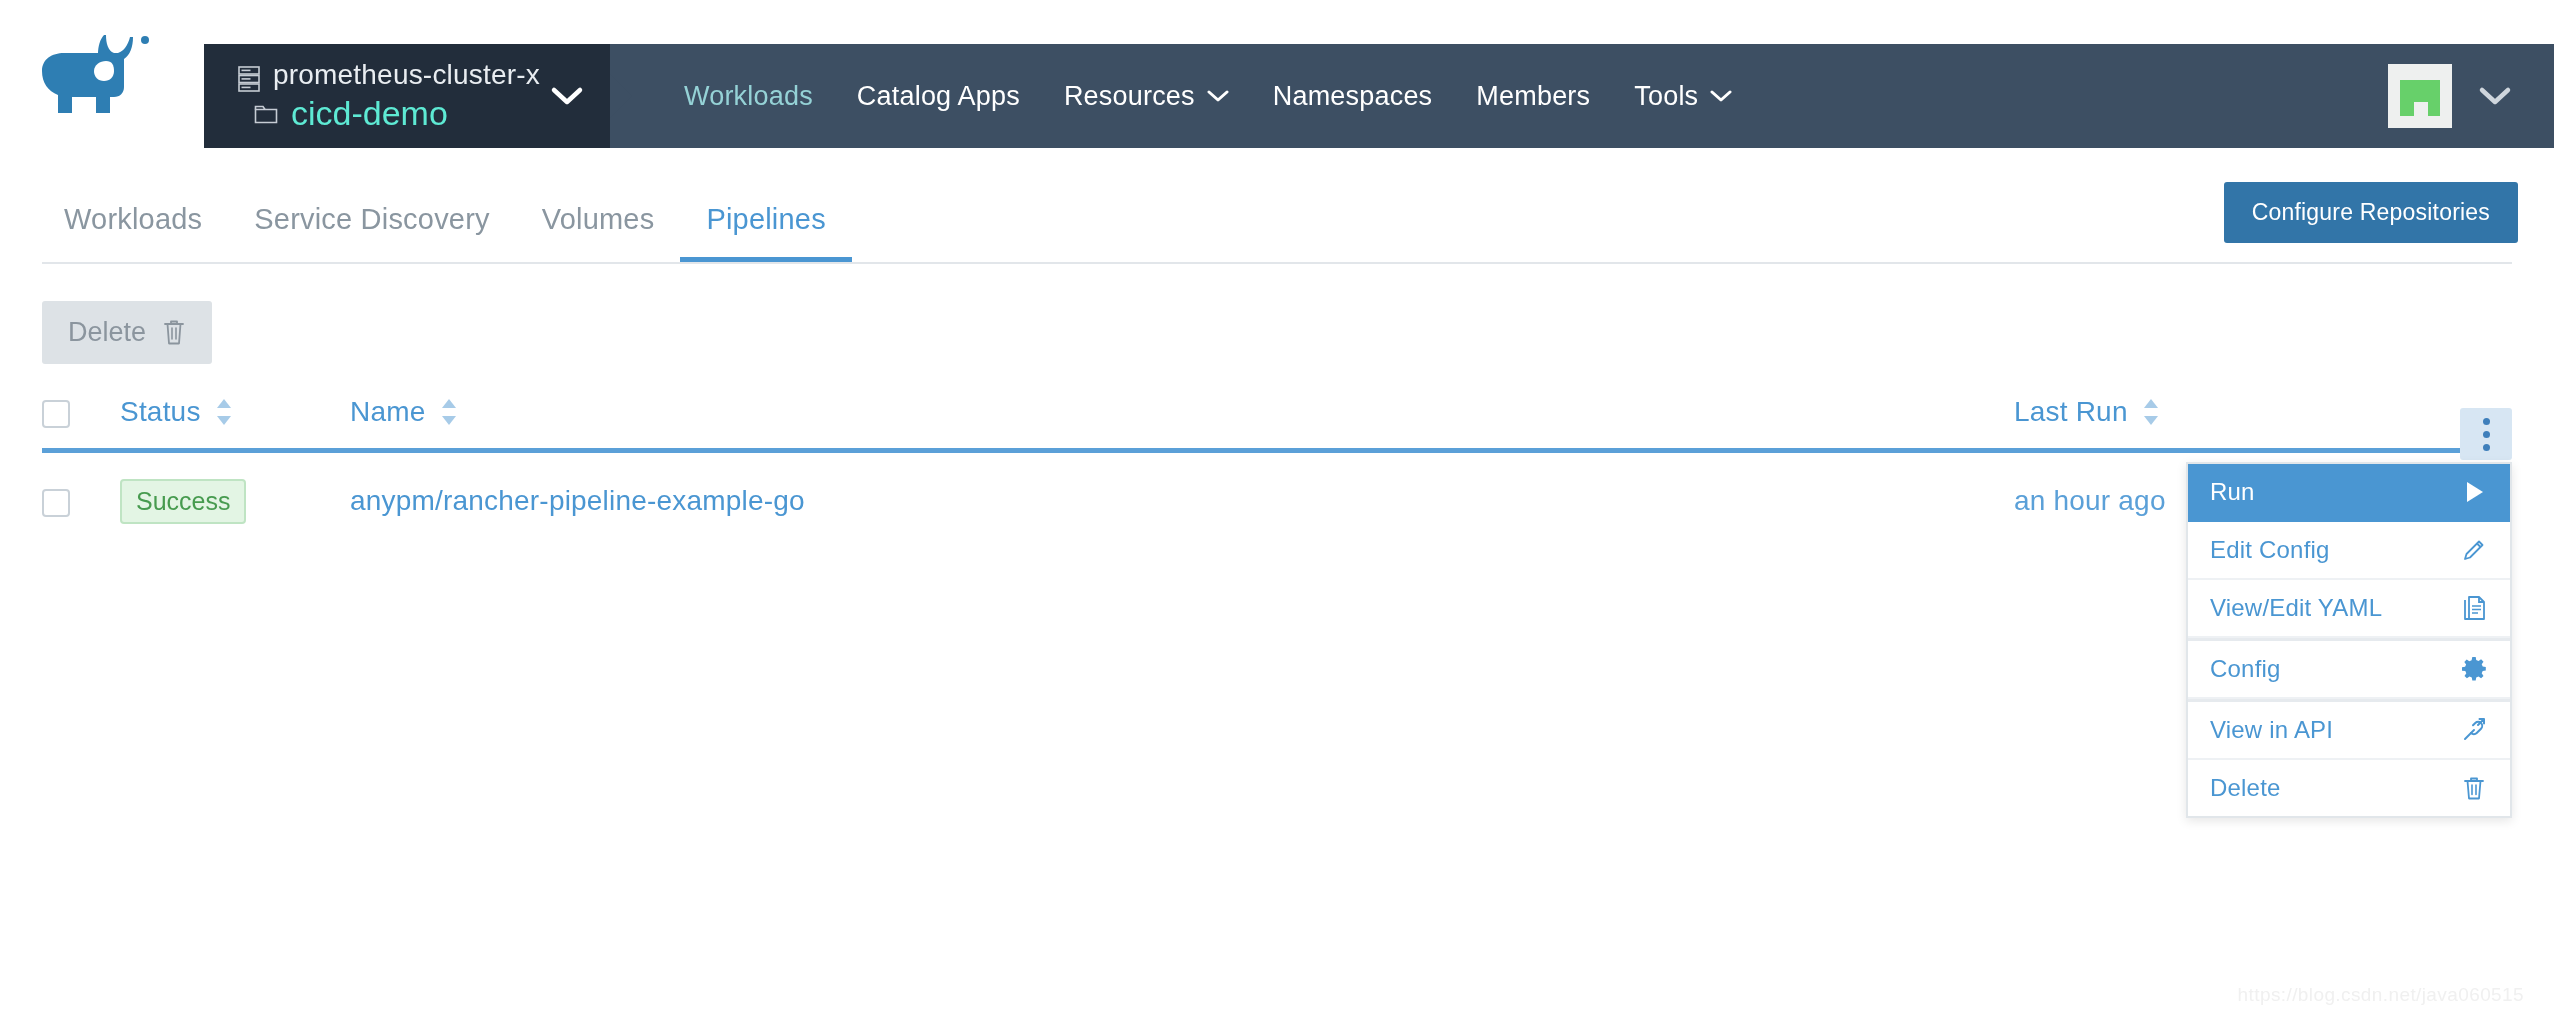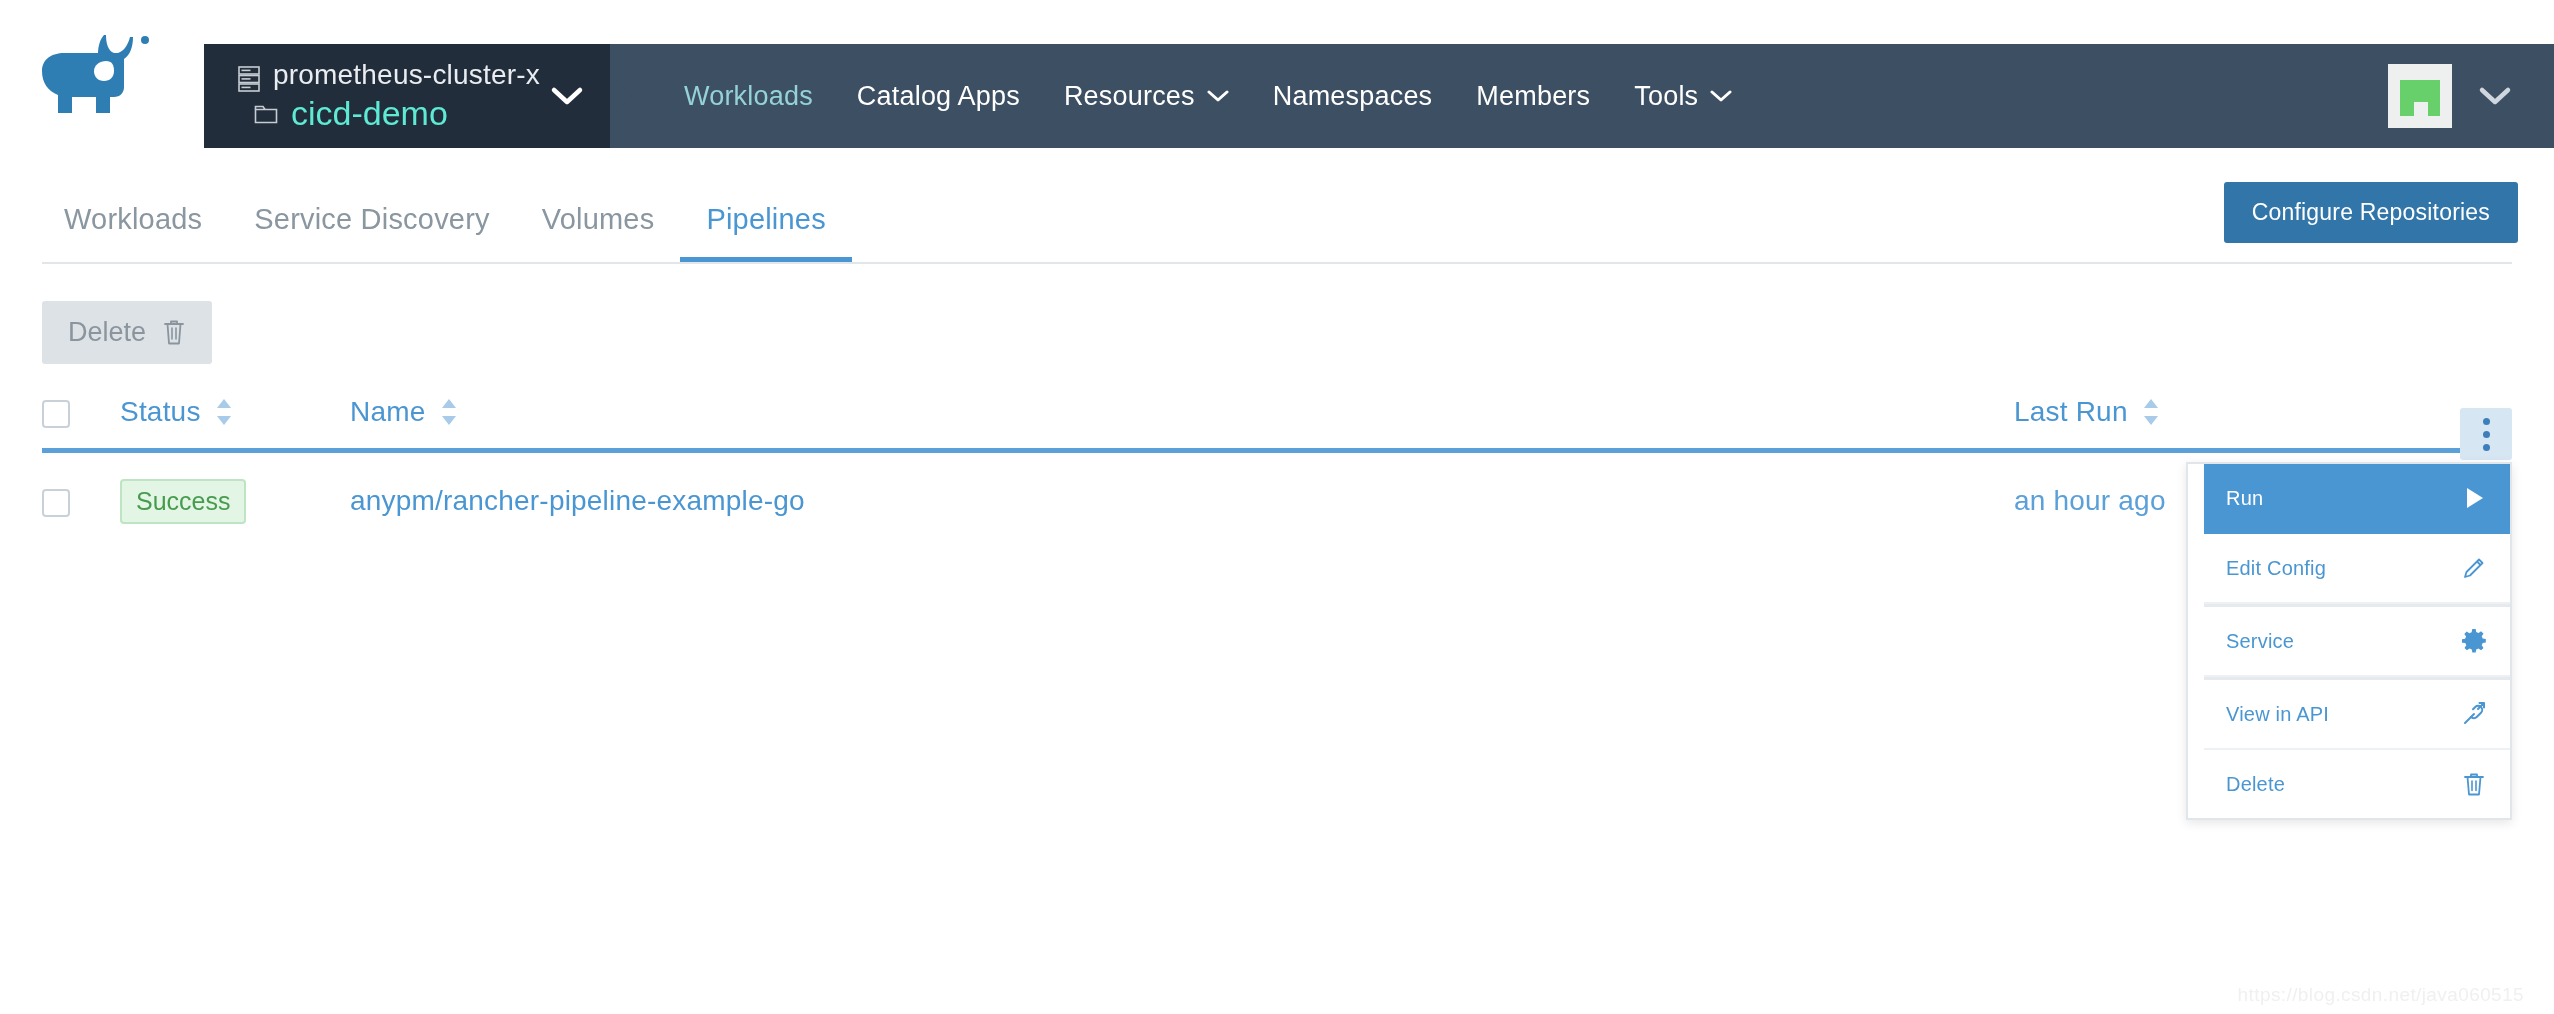--- a/index.html
+++ b/index.html
@@ -269,27 +269,26 @@
     width: 326px;
     background: #ffffff;
     border: 2px solid #e1e6ea;
     box-shadow: 0 3px 10px rgba(0,0,0,.10);
     z-index: 30;
   }
   .menu-item {
     display: flex;
     align-items: center;
     justify-content: space-between;
-    padding: 20px 22px;
-    font-size: 20px;
+    padding: 14px 22px;
+    font-size: 24px;
     color: #4a96d2;
     cursor: pointer;
     border-bottom: 2px solid #eef1f4;
     letter-spacing: .2px;
-    margin-left: 16px;
   }
   .menu-item:last-child { border-bottom: none; }
   .menu-item.highlight {
     background: #4a96d2;
     color: #ffffff;
     border-bottom-color: #4a96d2;
   }
   .menu-item.divider-top { border-top: 3px solid #e6eaee; }
   .menu-ic { width: 28px; height: 28px; flex: 0 0 28px; display:block; }
 
@@ -482,23 +481,32 @@
     </div>
 
     <div class="menu-item">
       <span>Edit Config</span>
       <svg class="menu-ic" viewBox="0 0 28 28">
         <path d="M5 23 L6.5 18 L19 5.5 L22.5 9 L10 21.5 Z" fill="none" stroke="#4a96d2" stroke-width="1.8" stroke-linejoin="round"></path>
         <path d="M17 7.5 L20.5 11" fill="none" stroke="#4a96d2" stroke-width="1.8"></path>
       </svg>
     </div>
 
+    <div class="menu-item">
+      <span>View/Edit YAML</span>
+      <svg class="menu-ic" viewBox="0 0 28 28">
+        <path d="M9 3 H19 L24 8 V25 H9 Z" fill="none" stroke="#4a96d2" stroke-width="1.8" stroke-linejoin="round"></path>
+        <path d="M19 3 V8 H24" fill="none" stroke="#4a96d2" stroke-width="1.8"></path>
+        <path d="M5 6 V25 H20" fill="none" stroke="#4a96d2" stroke-width="1.8" stroke-linejoin="round"></path>
+        <path d="M12 12 H21 M12 15.5 H21 M12 19 H18" fill="none" stroke="#4a96d2" stroke-width="1.5"></path>
+      </svg>
+    </div>
 
     <div class="menu-item divider-top">
-      <span>Service</span>
+      <span>Config</span>
       <svg class="menu-ic" viewBox="0 0 28 28">
         <path fill="#4a96d2" d="M14 9.2 a4.8 4.8 0 1 0 0 9.6 a4.8 4.8 0 0 0 0-9.6 Z M14 11.9 a2.1 2.1 0 1 1 0 4.2 a2.1 2.1 0 0 1 0-4.2 Z"></path>
         <path fill="#4a96d2" d="M12.3 2 h3.4 l.5 3.1 l2.3 1 l2.6-1.8 l2.4 2.4 l-1.8 2.6 l1 2.3 l3.1 .5 v3.4 l-3.1 .5 l-1 2.3 l1.8 2.6 l-2.4 2.4 l-2.6-1.8 l-2.3 1 l-.5 3.1 h-3.4 l-.5-3.1 l-2.3-1 l-2.6 1.8 l-2.4-2.4 l1.8-2.6 l-1-2.3 L2 15.7 v-3.4 l3.1-.5 l1-2.3 l-1.8-2.6 l2.4-2.4 l2.6 1.8 l2.3-1 Z M14 9.2 a4.8 4.8 0 1 1 0 9.6 a4.8 4.8 0 0 1 0-9.6 Z"></path>
       </svg>
     </div>
 
     <div class="menu-item divider-top">
       <span>View in API</span>
       <svg class="menu-ic" viewBox="0 0 28 28">
         <path d="M5 23 L14 14" fill="none" stroke="#4a96d2" stroke-width="2" stroke-linecap="round"></path>

